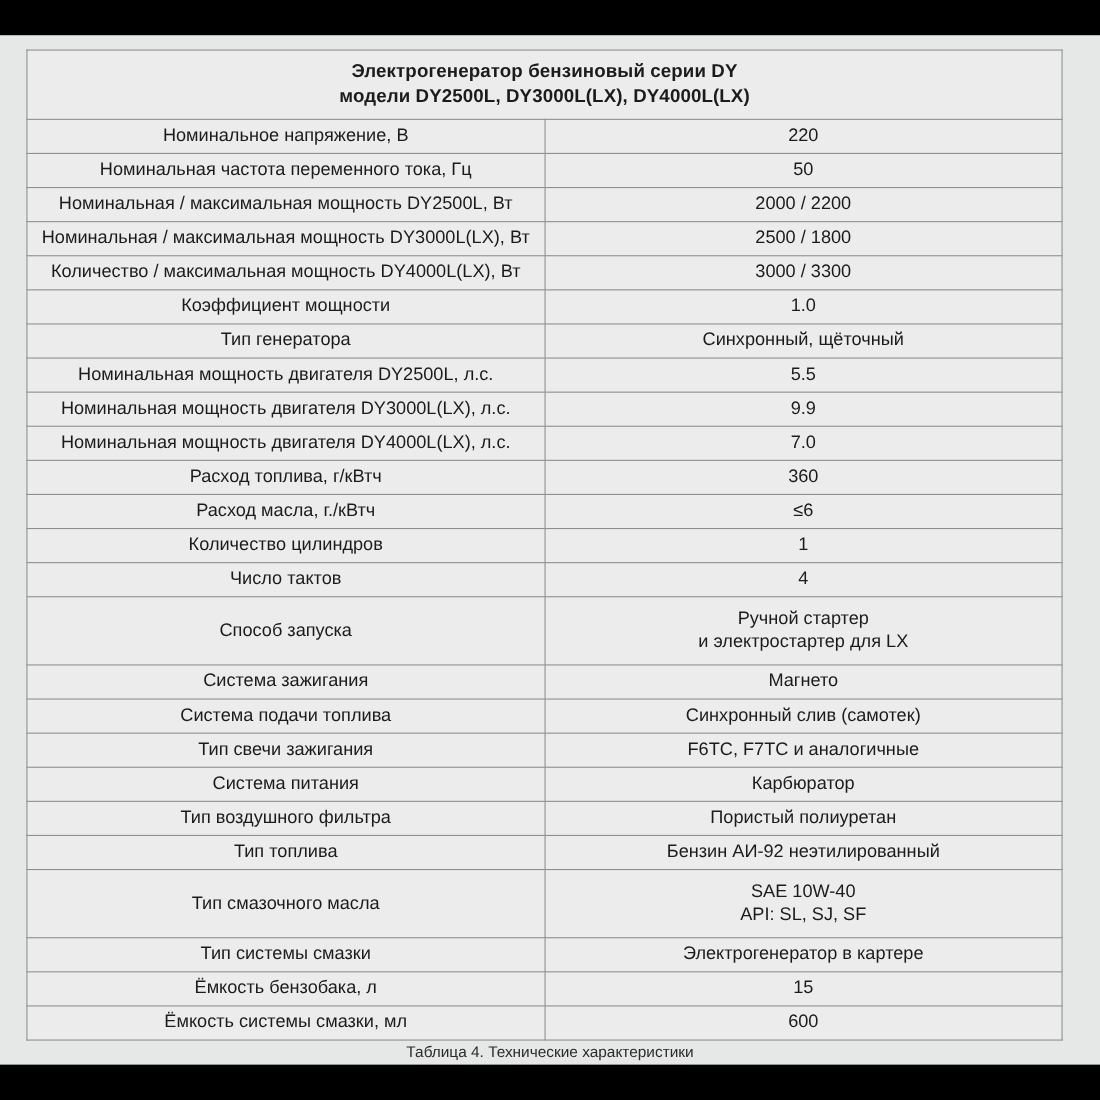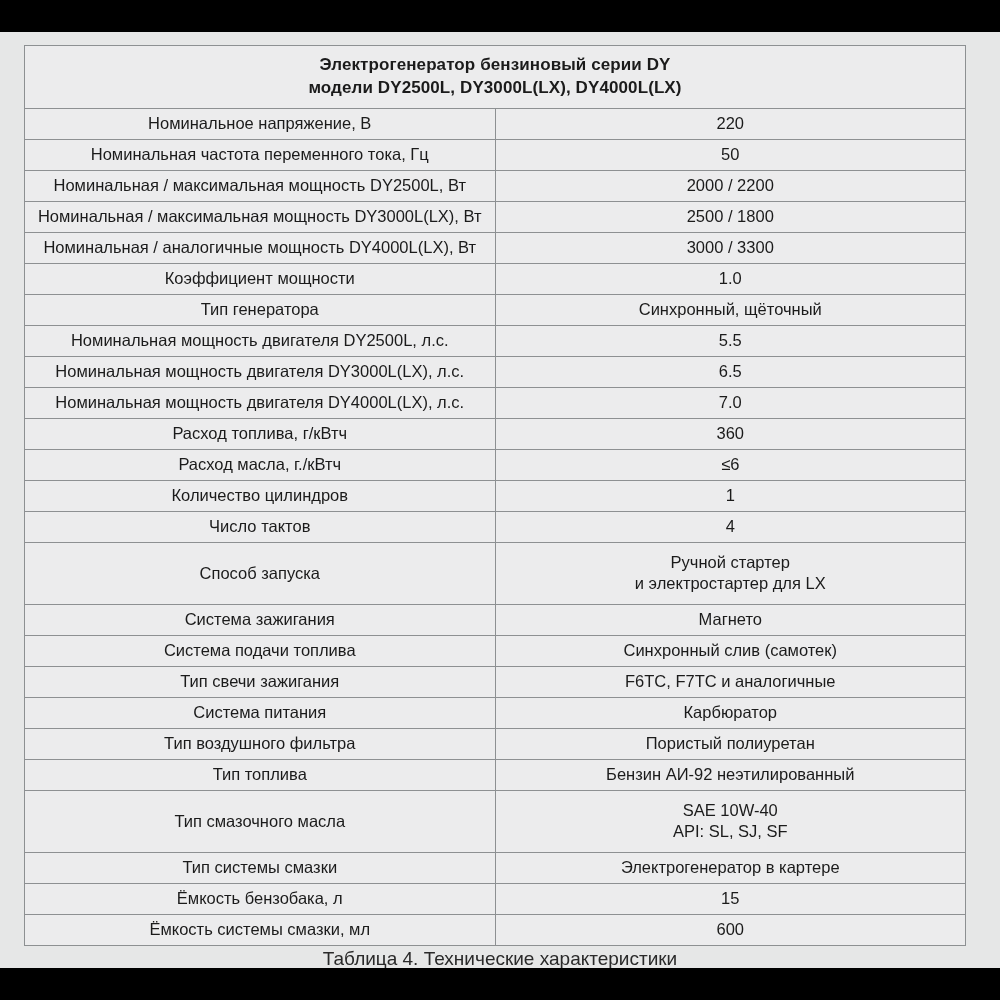--- a/index.html
+++ b/index.html
@@ -90,21 +90,21 @@
   .vline {
     white-space: pre-line;
   }
 
   .caption {
     position: absolute;
     left: 0;
     top: 916px;
     width: 1000px;
     text-align: center;
-    font-size: 19px;
+    font-size: 14px;
     color: #2a2a2a;
     font-family: "Liberation Sans", sans-serif;
   }
 </style>
 </head>
 <body>
 
 <div class="band-top"></div>
 
 <div class="page">
@@ -128,38 +128,38 @@
           </tr>
           <tr class="row">
             <td class="label">Номинальная / максимальная мощность DY2500L, Вт</td>
             <td class="value">2000 / 2200</td>
           </tr>
           <tr class="row">
             <td class="label">Номинальная / максимальная мощность DY3000L(LX), Вт</td>
             <td class="value">2500 / 1800</td>
           </tr>
           <tr class="row">
-            <td class="label">Номинальная / аналогичные мощность DY4000L(LX), Вт</td>
+            <td class="label">Количество / максимальная мощность DY4000L(LX), Вт</td>
             <td class="value">3000 / 3300</td>
           </tr>
           <tr class="row">
             <td class="label">Коэффициент мощности</td>
             <td class="value">1.0</td>
           </tr>
           <tr class="row">
             <td class="label">Тип генератора</td>
             <td class="value">Синхронный, щёточный</td>
           </tr>
           <tr class="row">
             <td class="label">Номинальная мощность двигателя DY2500L, л.с.</td>
             <td class="value">5.5</td>
           </tr>
           <tr class="row">
             <td class="label">Номинальная мощность двигателя DY3000L(LX), л.с.</td>
-            <td class="value">6.5</td>
+            <td class="value">9.9</td>
           </tr>
           <tr class="row">
             <td class="label">Номинальная мощность двигателя DY4000L(LX), л.с.</td>
             <td class="value">7.0</td>
           </tr>
           <tr class="row">
             <td class="label">Расход топлива, г/кВтч</td>
             <td class="value">360</td>
           </tr>
           <tr class="row">

